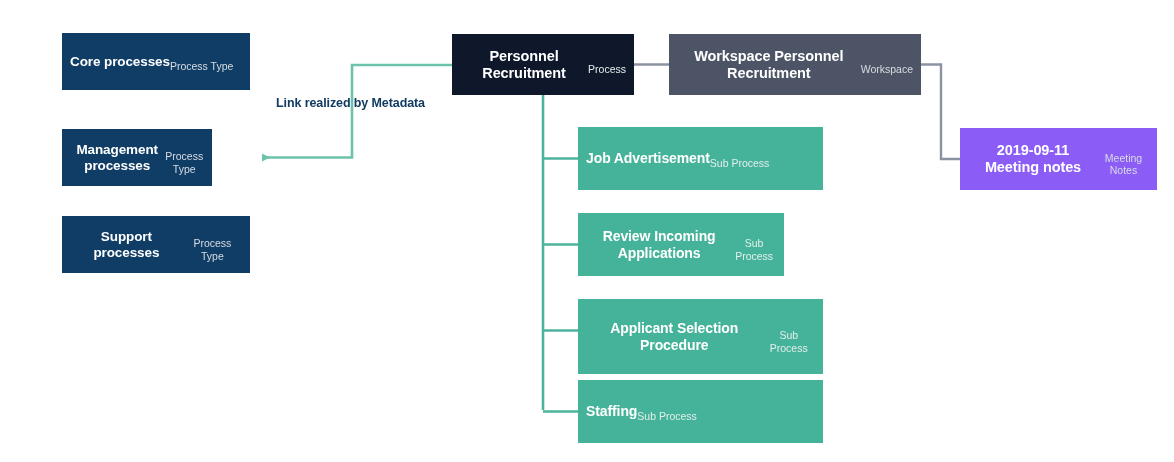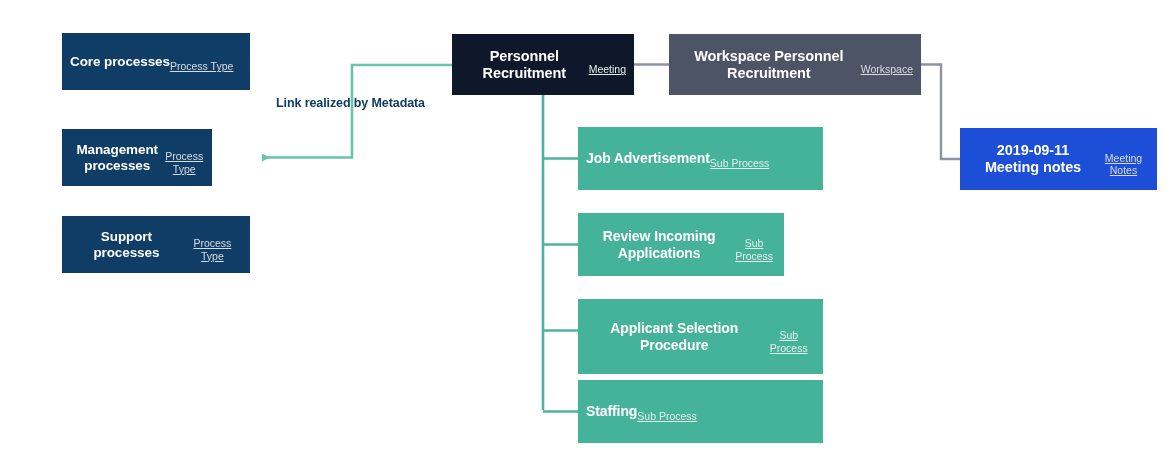--- a/index.html
+++ b/index.html
@@ -39,21 +39,20 @@
   .node .title {
     font-weight: bold;
     color: #ffffff;
     line-height: 1.15;
     letter-spacing: -0.1px;
   }
   .node .subtitle {
     color: #dfe4e8;
     line-height: 1.15;
     margin-top: 10px;
-    text-decoration: underline;
   }
   .node.process-type {
     background: #103d66;
   }
   .node.process-type .title { font-size: 13.5px; }
   .node.process-type .subtitle { font-size: 10.5px; color: #d7dde3; }
 
   .node.process {
     background: #0f172a;
   }
@@ -66,21 +65,21 @@
   .node.subprocess .title { font-size: 14px; }
   .node.subprocess .subtitle { font-size: 10.5px; color: #e3efec; }
 
   .node.workspace {
     background: #4c5465;
   }
   .node.workspace .title { font-size: 14.5px; }
   .node.workspace .subtitle { font-size: 10.5px; color: #d8dce2; }
 
   .node.meeting-notes {
-    background: #1d4ed8;
+    background: #8b5cf6;
   }
   .node.meeting-notes .title { font-size: 14.5px; }
   .node.meeting-notes .subtitle { font-size: 10.5px; color: #d8dce2; }
 
   .edge-label {
     position: absolute;
     font-size: 12.5px;
     font-weight: bold;
     color: #123b63;
     white-space: nowrap;
@@ -123,21 +122,21 @@
     <div class="subtitle">Process Type</div>
   </div>
 
   <div class="node process-type" style="left:62px;top:216px;width:188px;height:57px;">
     <div class="title">Support processes</div>
     <div class="subtitle">Process Type</div>
   </div>
 
   <div class="node process" style="left:452px;top:34px;width:182px;height:61px;">
     <div class="title">Personnel Recruitment</div>
-    <div class="subtitle">Meeting</div>
+    <div class="subtitle">Process</div>
   </div>
 
   <div class="node workspace" style="left:669px;top:34px;width:252px;height:61px;">
     <div class="title">Workspace Personnel Recruitment</div>
     <div class="subtitle">Workspace</div>
   </div>
 
   <div class="node meeting-notes" style="left:960px;top:128px;width:197px;height:62px;">
     <div class="title">2019-09-11 Meeting notes</div>
     <div class="subtitle">Meeting Notes</div>

